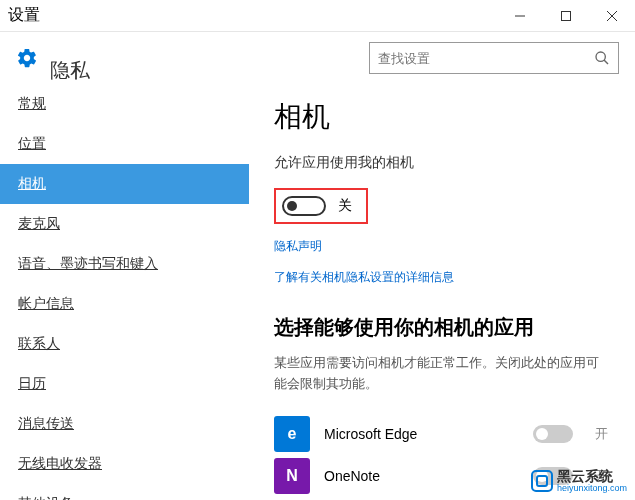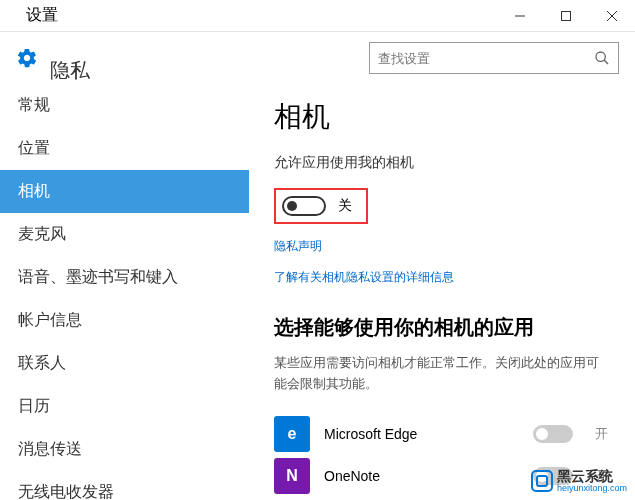--- a/index.html
+++ b/index.html
@@ -1,32 +1,32 @@
 <!DOCTYPE html>
 <html><head>
 <meta charset="utf-8">
 <style>
 * { margin: 0; padding: 0; box-sizing: border-box; font-family: "Microsoft YaHei", "Segoe UI", sans-serif; }
 body { width: 635px; height: 500px; background: #fff; overflow: hidden; position: relative; }
 
-.titlebar { height: 32px; display: flex; align-items: center; padding-left: 26px; border-bottom: 1px solid #e6e6e6; }
+.titlebar { height: 32px; display: flex; align-items: center; padding-left: 8px; border-bottom: 1px solid #e6e6e6; }
 .win-controls { margin-left: auto; display: flex; }
 .win-btn { width: 46px; height: 32px; display: flex; align-items: center; justify-content: center; font-size: 12px; cursor: pointer; }
 .win-btn svg { stroke: #333; fill: none; }
 
 .header { height: 52px; display: flex; align-items: center; padding: 0 16px; gap: 12px; }
 .gear-icon { width: 22px; height: 22px; color: #0078d7; }
 .header-title { font-size: 20px; font-weight: 400; color: #333; margin-top: 24px; }
 .search-box { margin-left: auto; width: 250px; height: 32px; border: 1px solid #999; display: flex; align-items: center; padding: 0 8px; }
 .search-box input { border: none; outline: none; flex: 1; font-size: 13px; color: #666; background: transparent; }
 .search-icon { width: 16px; height: 16px; color: #666; }
 
 .content { display: flex; height: calc(100% - 84px); }
 .sidebar { width: 250px; border-right: 1px solid transparent; overflow-y: auto; }
-.sidebar-item { padding: 11px 18px; font-size: 16px; color: #333; cursor: pointer; }
+.sidebar-item { padding: 11px 18px; font-size: 14px; color: #333; cursor: pointer; text-decoration: underline; }
 .sidebar-item.selected { background: #3b99e0; color: #fff; }
 
 .main { flex: 1; padding: 14px 24px; overflow-y: auto; }
 .page-title { font-size: 28px; font-weight: 400; margin-bottom: 18px; }
 .sub-label { font-size: 14px; color: #333; margin-bottom: 16px; }
 
 .toggle-row { display: flex; align-items: center; gap: 12px; margin-bottom: 14px; }
 .toggle { width: 44px; height: 20px; border: 2px solid #333; border-radius: 10px; position: relative; cursor: pointer; }
 .toggle-knob { width: 10px; height: 10px; background: #333; border-radius: 50%; position: absolute; top: 3px; left: 3px; }
 .toggle-label { font-size: 14px; }

